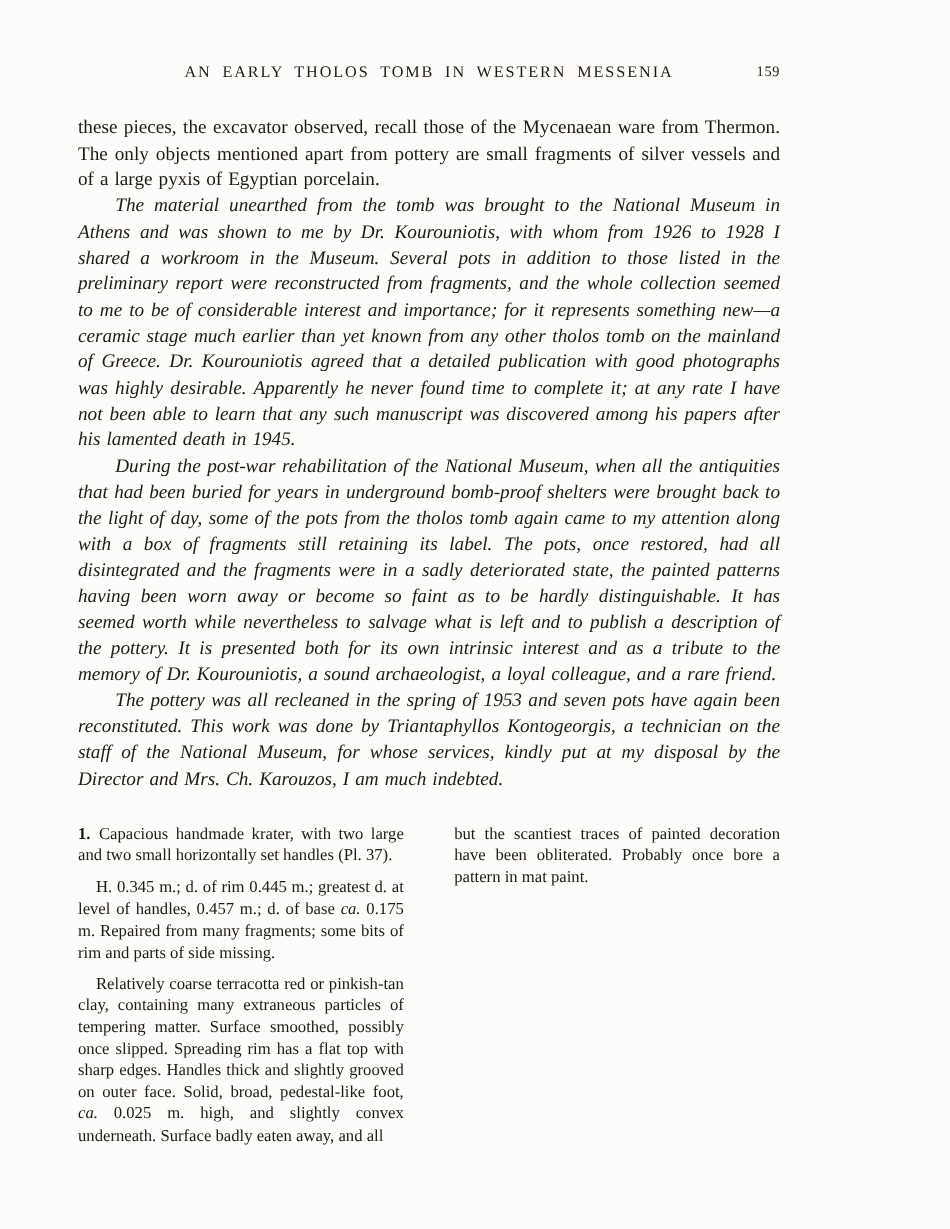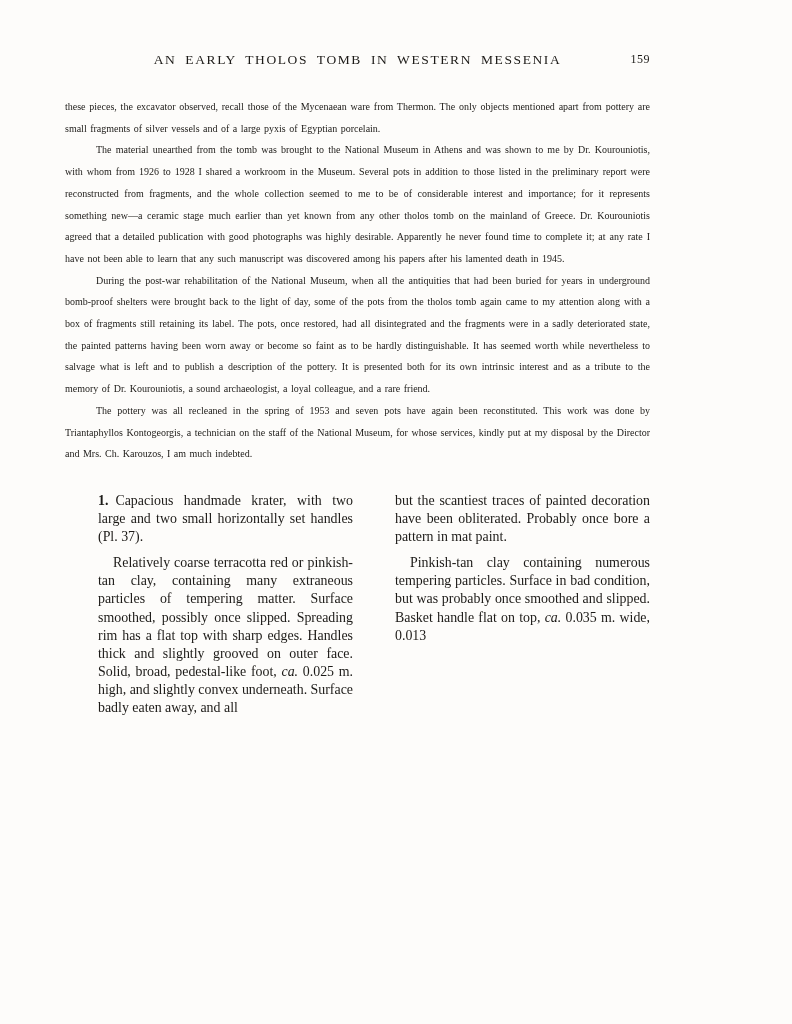--- a/index.html
+++ b/index.html
@@ -32,34 +32,34 @@
     position: absolute;
     right: 0;
     top: 0;
     font-size: 12px;
     letter-spacing: 0.5px;
     word-spacing: 0;
   }
   
   .body-text p {
     margin: 0;
-    font-size: 10px;
+    font-size: 16px;
     line-height: 21.7px;
     text-align: justify;
     word-spacing: 1px;
   }
   .body-text p.indent {
     text-indent: 31px;
+    font-style: italic;
   }
   
   .catalog {
     display: flex;
     gap: 42px;
     margin-top: 27px;
-    margin-left: 33px;
   }
   .catalog .col {
     flex: 1 1 0;
     min-width: 0;
   }
   .catalog p {
     margin: 0 0 8px 0;
     font-size: 13.9px;
     line-height: 18.1px;
     text-align: justify;
@@ -89,23 +89,23 @@
     <p>these pieces, the excavator observed, recall those of the Mycenaean ware from Thermon.  The only objects mentioned apart from pottery are small fragments of silver vessels and of a large pyxis of Egyptian porcelain.</p>
     <p class="indent">The material unearthed from the tomb was brought to the National Museum in Athens and was shown to me by Dr. Kourouniotis, with whom from 1926 to 1928 I shared a workroom in the Museum.  Several pots in addition to those listed in the preliminary report were reconstructed from fragments, and the whole collection seemed to me to be of considerable interest and importance; for it represents something new—a ceramic stage much earlier than yet known from any other tholos tomb on the mainland of Greece.  Dr. Kourouniotis agreed that a detailed publication with good photographs was highly desirable.  Apparently he never found time to complete it; at any rate I have not been able to learn that any such manuscript was discovered among his papers after his lamented death in 1945.</p>
     <p class="indent">During the post-war rehabilitation of the National Museum, when all the antiquities that had been buried for years in underground bomb-proof shelters were brought back to the light of day, some of the pots from the tholos tomb again came to my attention along with a box of fragments still retaining its label.  The pots, once restored, had all disintegrated and the fragments were in a sadly deteriorated state, the painted patterns having been worn away or become so faint as to be hardly distinguishable.  It has seemed worth while nevertheless to salvage what is left and to publish a description of the pottery.  It is presented both for its own intrinsic interest and as a tribute to the memory of Dr. Kourouniotis, a sound archaeologist, a loyal colleague, and a rare friend.</p>
     <p class="indent">The pottery was all recleaned in the spring of 1953 and seven pots have again been reconstituted.  This work was done by Triantaphyllos Kontogeorgis, a technician on the staff of the National Museum, for whose services, kindly put at my disposal by the Director and Mrs. Ch. Karouzos, I am much indebted.</p>
   </div>
 
   <div class="catalog">
 
     <div class="col">
       <p><b class="num">1.</b><span>Capacious handmade krater, with two large and two small horizontally set handles (Pl. 37).</span></p>
+      <p class="indent"><span>H. 0.345 m.; d. of rim 0.445 m.; greatest d. at level of handles, 0.457 m.; d. of base <i>ca.</i> 0.175 m.  Repaired from many fragments; some bits of rim and parts of side missing.</span></p>
       <p class="indent"><span>Relatively coarse terracotta red or pinkish-tan clay, containing many extraneous particles of tempering matter.  Surface smoothed, possibly once slipped.  Spreading rim has a flat top with sharp edges.  Handles thick and slightly grooved on outer face.  Solid, broad, pedestal-like foot, <i>ca.</i> 0.025 m. high, and slightly convex underneath.  Surface badly eaten away, and all</span></p>
     </div>
 
     <div class="col">
       <p><span>but the scantiest traces of painted decoration have been obliterated.  Probably once bore a pattern in mat paint.</span></p>
-      <p class="indent"><span>Pinkish-tan clay containing numerous tempering particles.  Surface in bad condition, but was probably once smoothed and slipped.  Basket handle flat on top, <i>ca.</i> 0.035 m. wide, 0.013</span></p>
     </div>
 
   </div>
 
 </div>
 
 </body></html>

